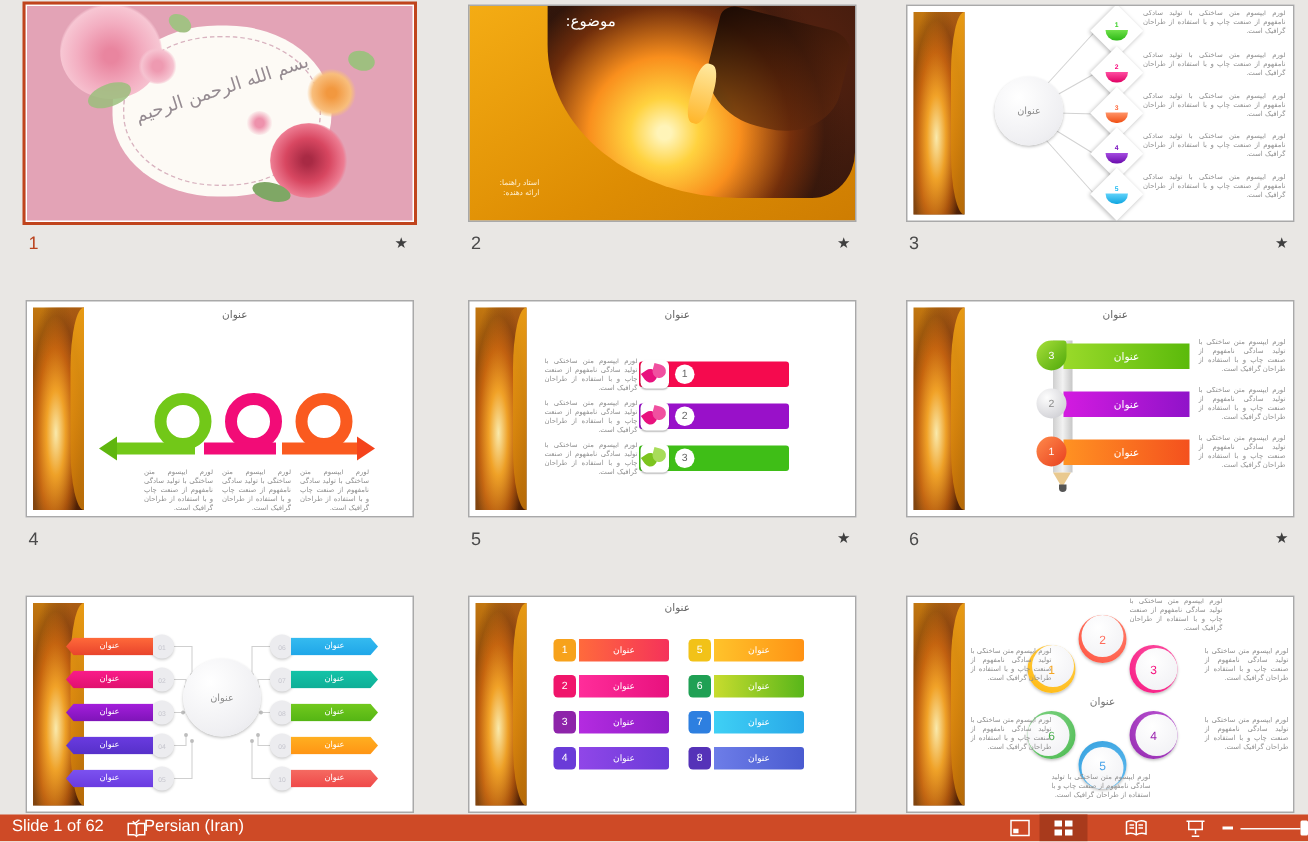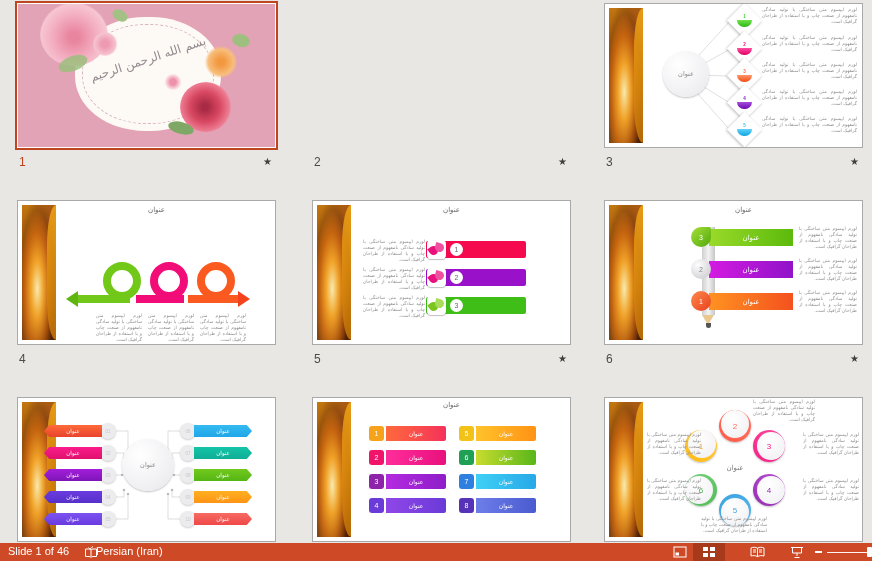--- a/index.html
+++ b/index.html
@@ -116,20 +116,31 @@
       <div class="fl" style="left:150px;top:118px;width:26px;height:12px;background:#7FA765;transform:rotate(14deg)"></div>
       <div class="bism fa">بسم الله الرحمن الرحیم</div>
     </div>
     <div class="meta">
       <span class="num">1</span>
       <span class="star">★</span>
     </div>
   </div>
 
   <div class="cell" style="left:312px;top:3px">
+    <div class="art s2">
+      <div class="photo2">
+        <div class="ladle"></div>
+        <div class="pour"></div>
+      </div>
+      <div class="subj2 fa">موضوع:</div>
+      <div class="cred2 fa">
+        <div>استاد راهنما:</div>
+        <div>ارائه دهنده:</div>
+      </div>
+    </div>
     <div class="meta">
       <span class="num">2</span>
       <span class="star">★</span>
     </div>
   </div>
 
   <div class="cell" style="left:604px;top:3px">
     <div class="art">
       <div class="strip"></div>
       <svg class="abs" style="left:0;top:0" width="259" height="145">
@@ -377,21 +388,21 @@
       <div class="lorem" style="left:148px;top:1px;width:62px;height:28px">لورم ایپسوم متن ساختگی با تولید سادگی نامفهوم از صنعت چاپ و با استفاده از طراحان گرافیک است.</div>
       <div class="lorem" style="left:198px;top:34px;width:56px;height:30px">لورم ایپسوم متن ساختگی با تولید سادگی نامفهوم از صنعت چاپ و با استفاده از طراحان گرافیک است.</div>
       <div class="lorem" style="left:198px;top:80px;width:56px;height:30px">لورم ایپسوم متن ساختگی با تولید سادگی نامفهوم از صنعت چاپ و با استفاده از طراحان گرافیک است.</div>
       <div class="lorem" style="left:96px;top:118px;width:66px;height:25px">لورم ایپسوم متن ساختگی با تولید سادگی نامفهوم از صنعت چاپ و با استفاده از طراحان گرافیک است.</div>
       <div class="lorem" style="left:42px;top:80px;width:54px;height:30px">لورم ایپسوم متن ساختگی با تولید سادگی نامفهوم از صنعت چاپ و با استفاده از طراحان گرافیک است.</div>
       <div class="lorem" style="left:42px;top:34px;width:54px;height:30px">لورم ایپسوم متن ساختگی با تولید سادگی نامفهوم از صنعت چاپ و با استفاده از طراحان گرافیک است.</div>
     </div>
   </div>
 
   <div id="statusbar">
-    <span class="sbtxt" style="left:8px">Slide 1 of 46</span>
+    <span class="sbtxt" style="left:8px">Slide 1 of 62</span>
     <span class="sbbtn" style="left:84px;top:3px">
       <svg width="14" height="13" viewBox="0 0 14 13" fill="none" stroke="#fff" stroke-width="1">
         <path d="M1.5,3 h3.5 c1,0 1.6,.5 2,1 c.4,-.5 1,-1 2,-1 h3.5 v7.5 h-3.5 c-1,0 -1.6,.5 -2,1 c-.4,-.5 -1,-1 -2,-1 h-3.5 z"></path>
         <line x1="7" y1="4" x2="7" y2="10.5"></line>
         <polyline points="4.5,1.5 6,3 9,0.5"></polyline>
       </svg>
     </span>
     <span class="sbtxt" style="left:96px">Persian (Iran)</span>
 
     <span class="sbbtn ctr" style="left:667px;width:26px">

